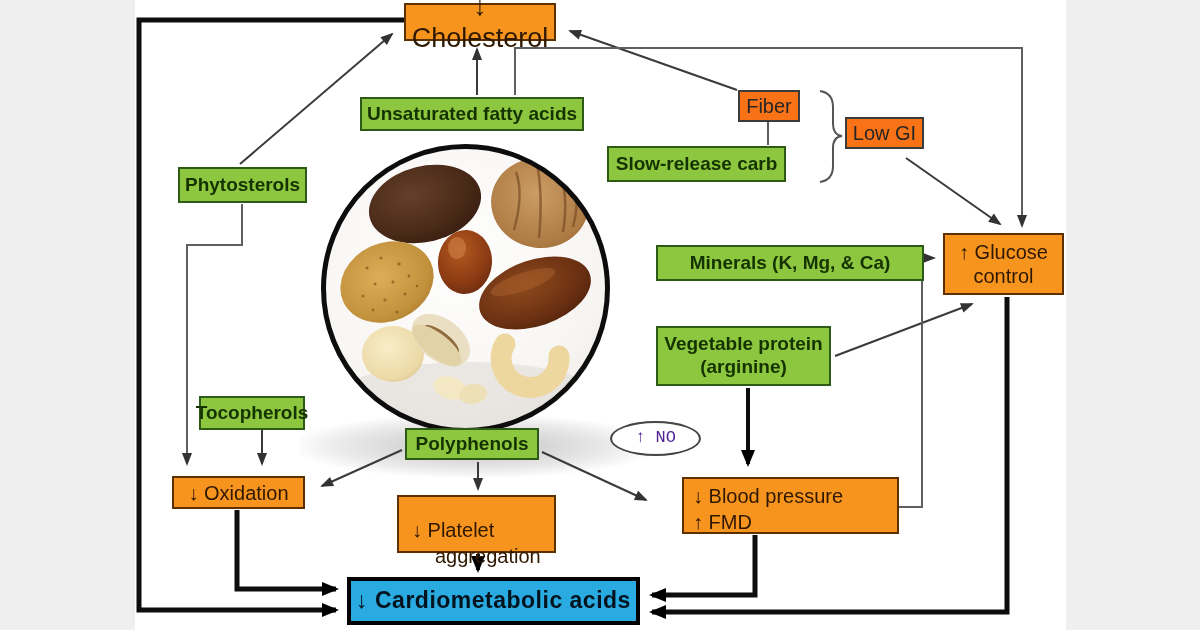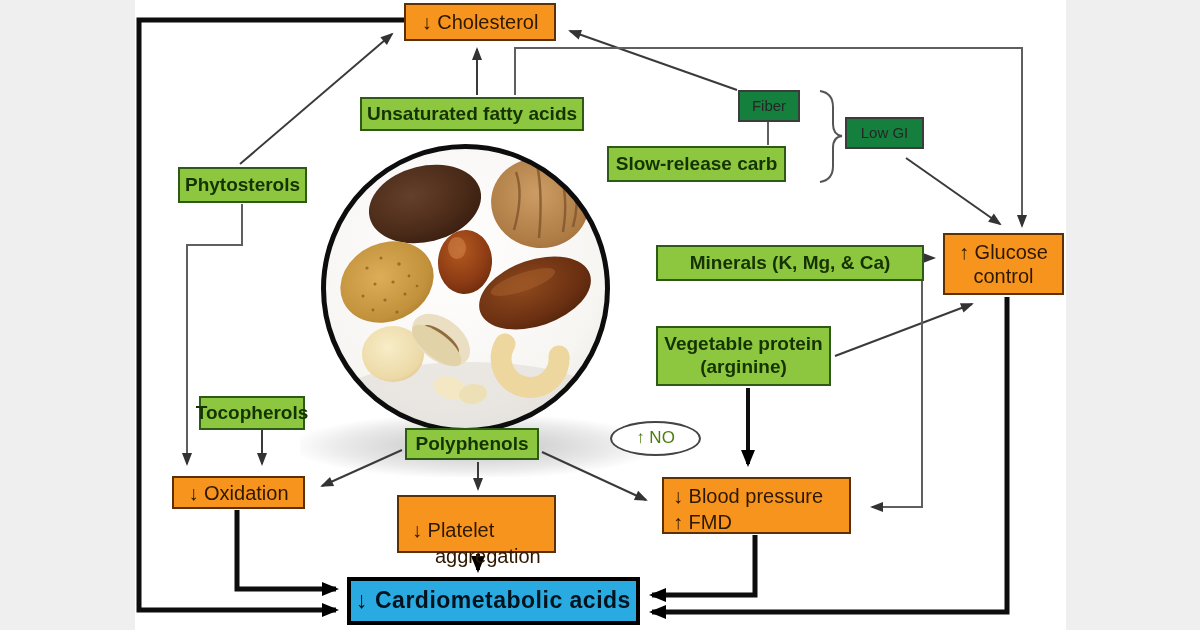--- a/index.html
+++ b/index.html
@@ -13,28 +13,28 @@
   #canvas{position:absolute;left:135px;top:0;width:931px;height:630px;background:#ffffff;}
   #arrows{position:absolute;left:0;top:0;width:1200px;height:630px;z-index:3;pointer-events:none;}
   .box{
     position:absolute;z-index:4;box-sizing:border-box;
     display:flex;align-items:center;justify-content:center;
     text-align:center;white-space:pre-line;line-height:1.2;
     border:2px solid #333;font-size:19px;
   }
   .orange{background:#F7941E;border-color:#5c3000;color:#2e1800;}
   .green{background:#8DC63F;border-color:#2d5a16;color:#153300;font-weight:bold;}
-  .whitebox{background:#15803d;border-color:#3c3c3c;color:#262626;font-size:15px;}
+  .whitebox{background:#f97316;border-color:#3c3c3c;color:#262626;font-size:20px;}
   .blue{background:#29ABE2;border:4px solid #000;color:#02131e;font-weight:bold;font-size:23px;letter-spacing:.5px;}
-  .oval{background:#ffffff;border:2px solid #444;border-radius:50%;color:#4d7c0f;font-size:17px;}
+  .oval{background:#ffffff;border:2px solid #444;border-radius:50%;color:#4c1d95;font-size:17px;font-family:Liberation Mono, monospace;}
   .ml{display:block;text-align:left;}
   #node-blood-pressure{padding:4px 0 0 9px;font-size:20px;line-height:1.3;}
   #node-platelet{padding:20px 0 0 36px;text-indent:-23px;font-size:20px;line-height:1.3;}
   #node-glucose{font-size:20px;}
-  #node-cholesterol{font-size:20px;}
+  #node-cholesterol{font-size:27px;}
   #node-oxidation{font-size:20px;}
   #photo-shadow{
     position:absolute;left:300px;top:415px;width:350px;height:62px;z-index:1;
     background:radial-gradient(ellipse at 50% 50%, rgba(90,90,90,.38), rgba(120,120,120,.15) 55%, rgba(255,255,255,0) 75%);
   }
   #nuts-photo{position:absolute;left:319px;top:142px;width:293px;height:293px;z-index:2;}
 </style>
 </head>
 <body>
 
@@ -199,17 +199,17 @@
 
   <div class="box green" style="left:405px;top:428px;width:134px;height:32px;">Polyphenols</div>
 
   <div class="box oval" style="left:610px;top:421px;width:91px;height:35px;">↑ NO</div>
 
   <div class="box orange" id="node-oxidation" style="left:172px;top:476px;width:133px;height:33px;">↓ Oxidation</div>
 
   <div class="box orange ml" id="node-platelet" style="left:397px;top:495px;width:159px;height:58px;">↓ Platelet
 aggregation</div>
 
-  <div class="box orange ml" id="node-blood-pressure" style="left:662px;top:477px;width:189px;height:57px;">↓ Blood pressure
+  <div class="box orange ml" id="node-blood-pressure" style="left:682px;top:477px;width:217px;height:57px;">↓ Blood pressure
 ↑ FMD</div>
 
   <div class="box blue" style="left:347px;top:577px;width:293px;height:48px;">↓ Cardiometabolic acids</div>
 </div>
 
 </body></html>

